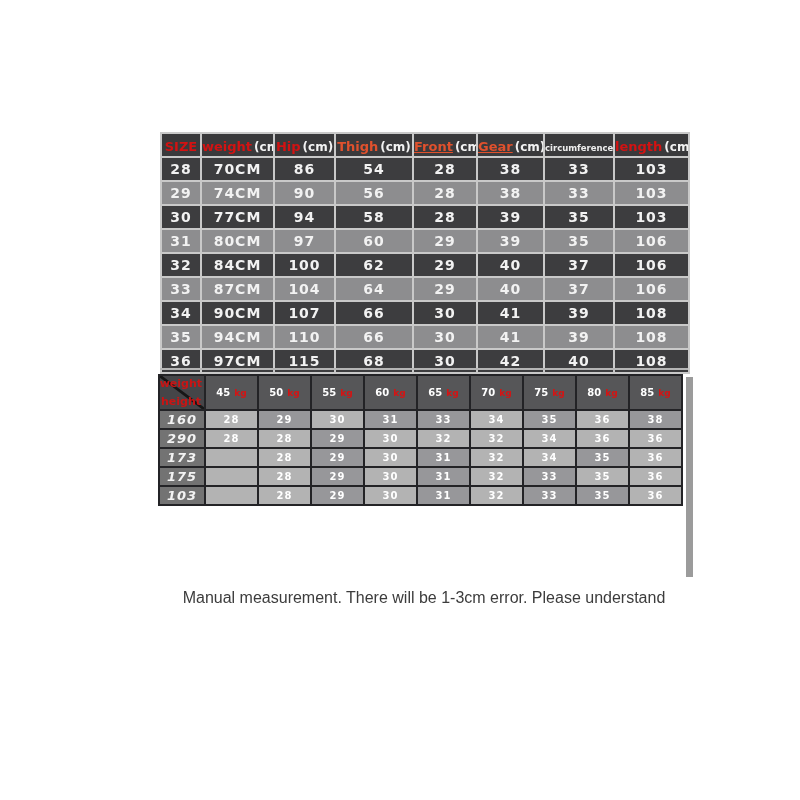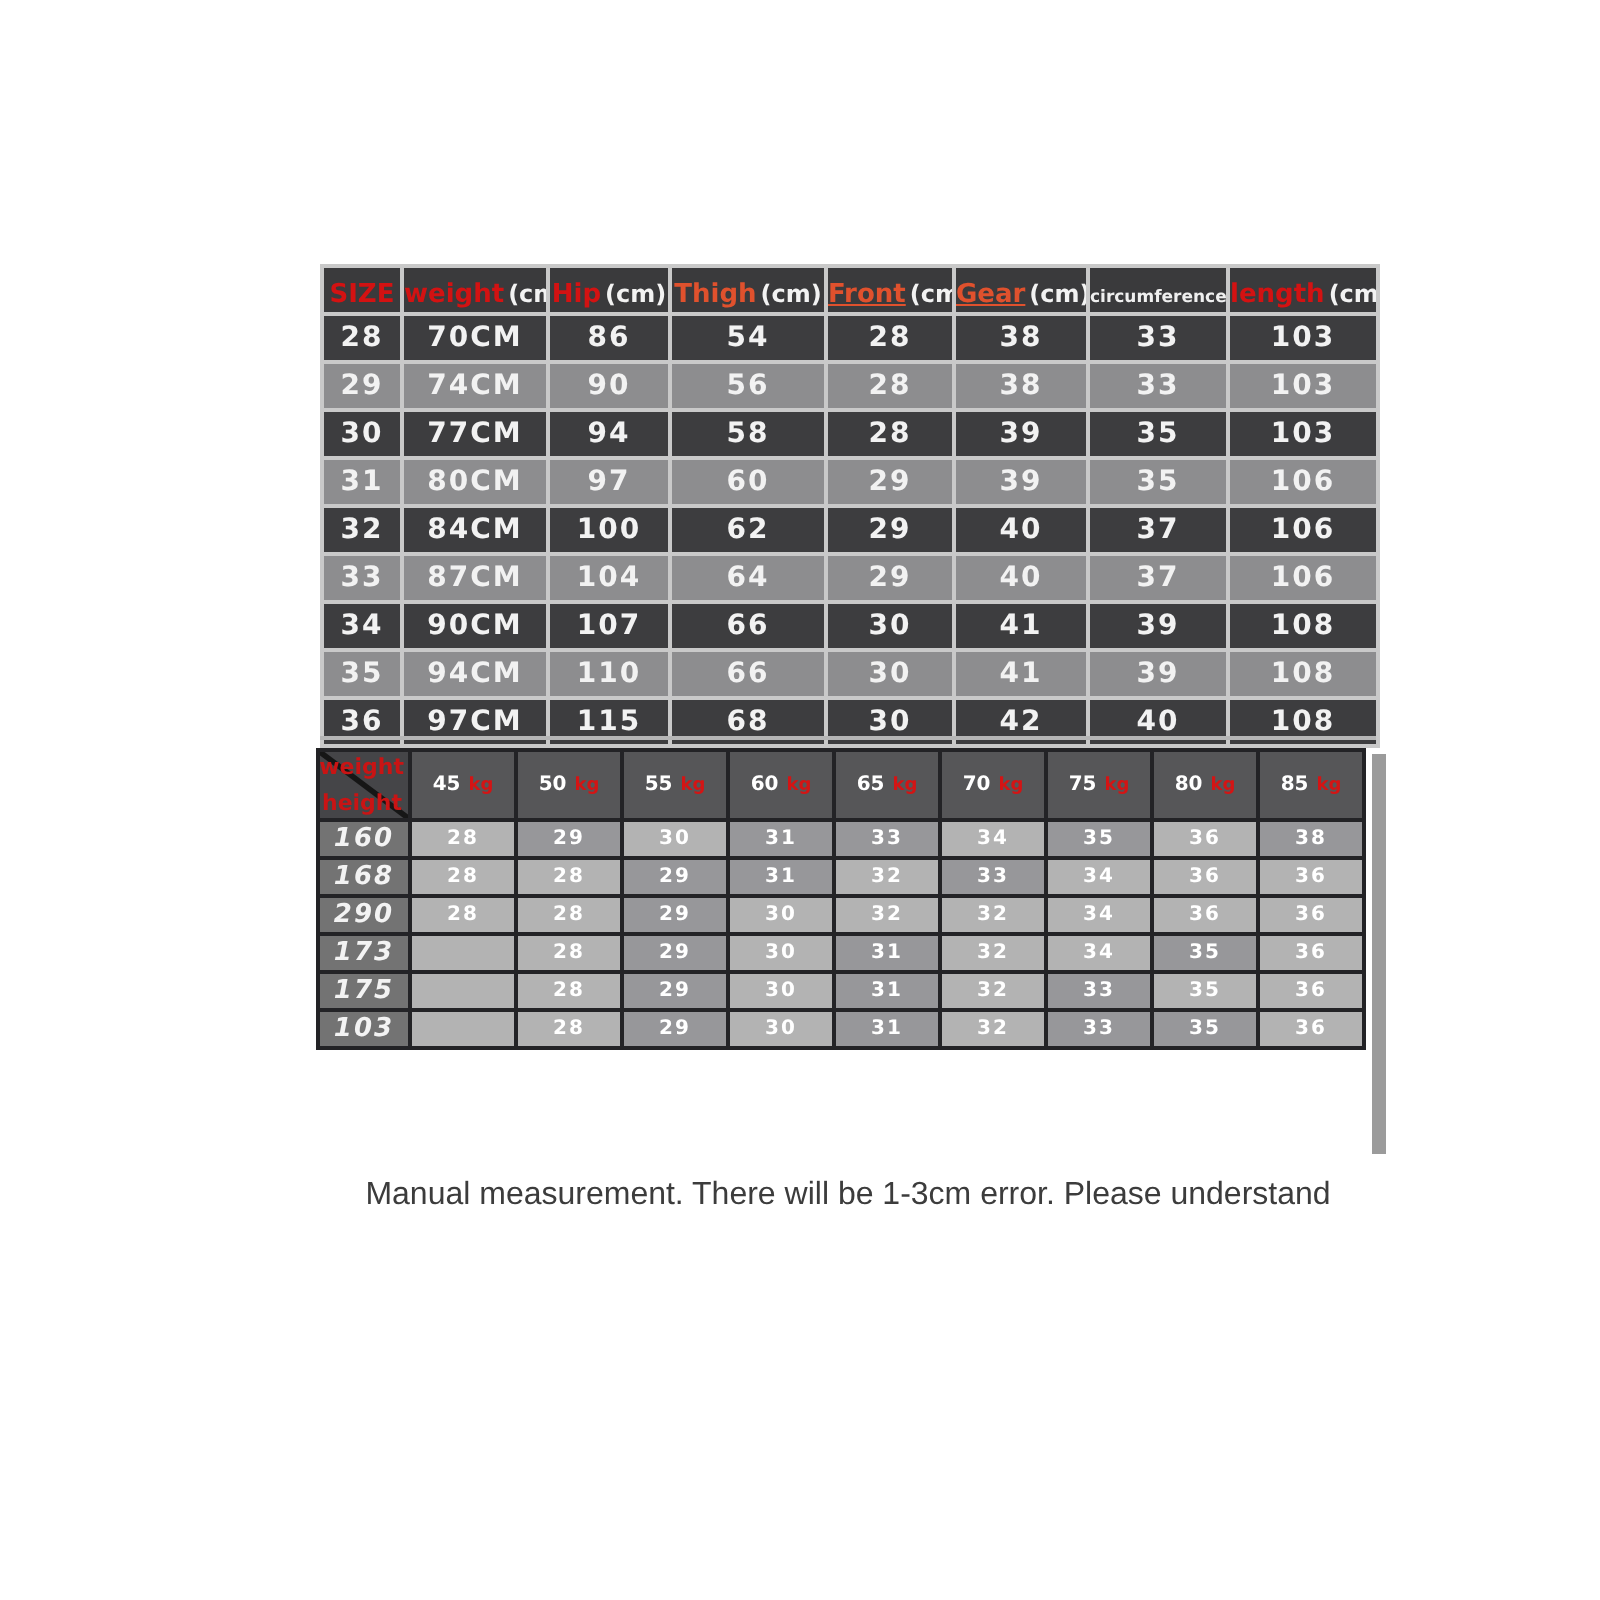--- a/index.html
+++ b/index.html
@@ -213,32 +213,20 @@
           <td class="cd">29</td>
           <td class="cl">30</td>
           <td class="cd">31</td>
           <td class="cd">33</td>
           <td class="cl">34</td>
           <td class="cd">35</td>
           <td class="cl">36</td>
           <td class="cd">38</td>
         </tr>
         <tr>
-          <th class="hth">168</th>
-          <td class="cl">28</td>
-          <td class="cl">28</td>
-          <td class="cd">29</td>
-          <td class="cd">31</td>
-          <td class="cl">32</td>
-          <td class="cd">33</td>
-          <td class="cl">34</td>
-          <td class="cl">36</td>
-          <td class="cl">36</td>
-        </tr>
-        <tr>
           <th class="hth">290</th>
           <td class="cl">28</td>
           <td class="cl">28</td>
           <td class="cd">29</td>
           <td class="cl">30</td>
           <td class="cl">32</td>
           <td class="cl">32</td>
           <td class="cl">34</td>
           <td class="cl">36</td>
           <td class="cl">36</td>

